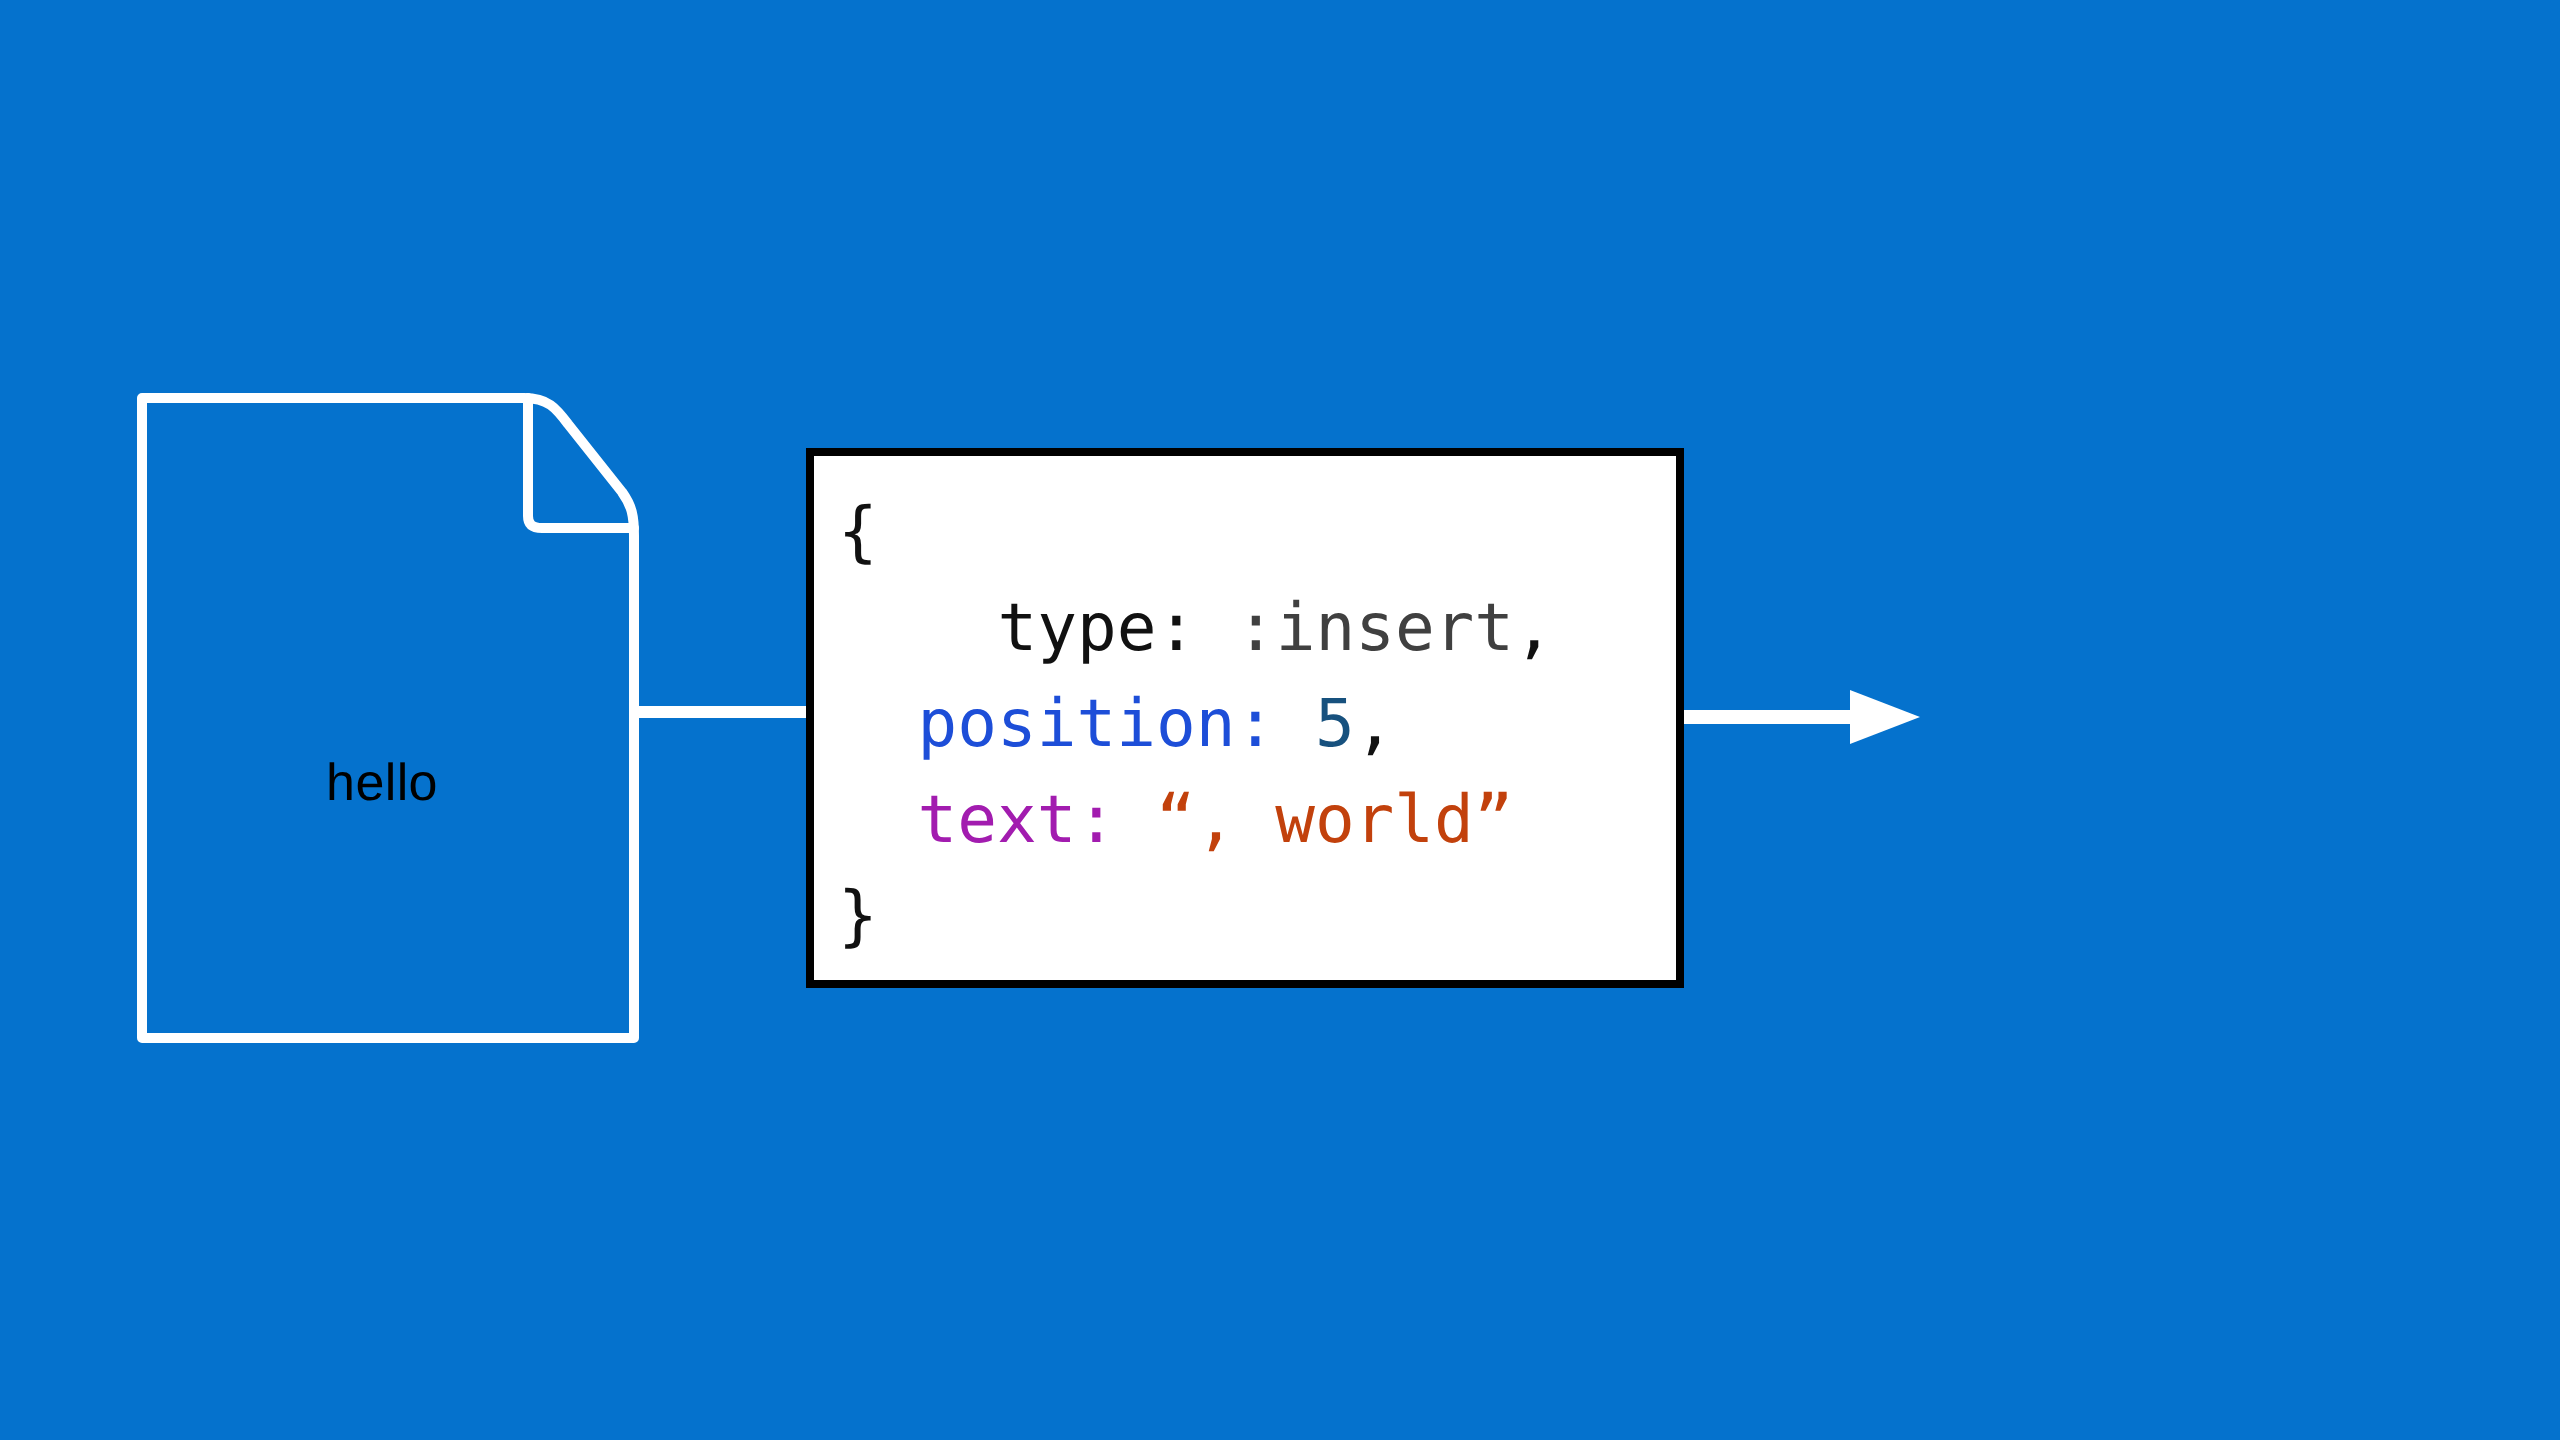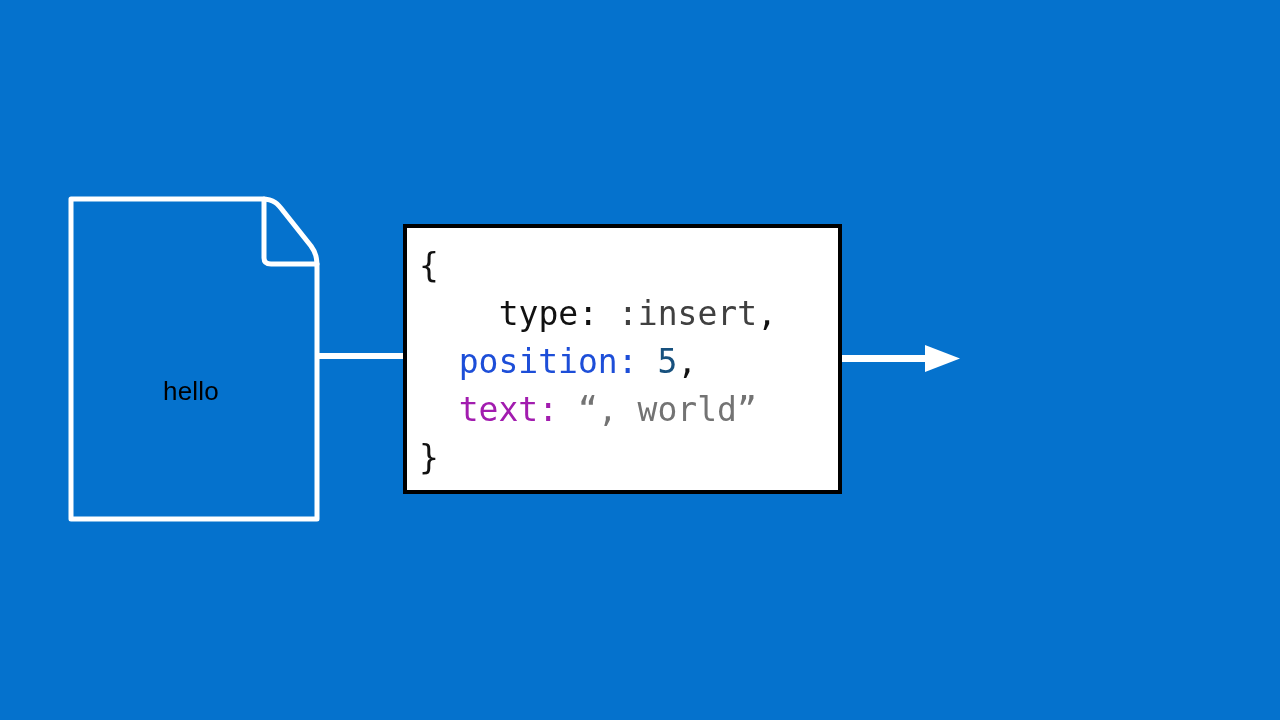--- a/index.html
+++ b/index.html
@@ -111,21 +111,21 @@
     </svg>
     <div id="doc-label">hello</div>
   </div>
 
   <div id="connector" style="background: rgb(255, 255, 255);"></div>
 
   <div id="op-box" style="background: rgb(255, 255, 255); border-color: rgb(0, 0, 0);">
     <pre id="op-code"><span class="tok-black" style="color: rgb(17, 17, 17);">{</span>
   <span class="tok-black" style="color: rgb(17, 17, 17); margin-left: 40px;">type: </span><span class="tok-blue" style="color: #404040;">:insert</span><span class="tok-black" style="color: rgb(17, 17, 17);">,</span>
   <span class="tok-black" style="color: #1d4ed8;">position: </span><span class="tok-blue" style="color: rgb(23, 81, 126);">5</span><span class="tok-black" style="color: rgb(17, 17, 17);">,</span>
-  <span class="tok-black" style="color: #a21caf;">text: </span><span class="tok-blue" style="color: #737373;">“, world”</span>
+  <span class="tok-black" style="color: #a21caf;">text: </span><span class="tok-blue" style="color: #c2410c;">“, world”</span>
 <span class="tok-black" style="color: rgb(17, 17, 17);">}</span></pre>
   </div>
 
   <div id="out-arrow">
     <svg width="122" height="30" viewBox="0 0 122 30" xmlns="http://www.w3.org/2000/svg">
       <rect x="0" y="11" width="92" height="7" fill="#ffffff"></rect>
       <polygon points="83,1 118,14.5 83,28" fill="#ffffff"></polygon>
     </svg>
   </div>
 

